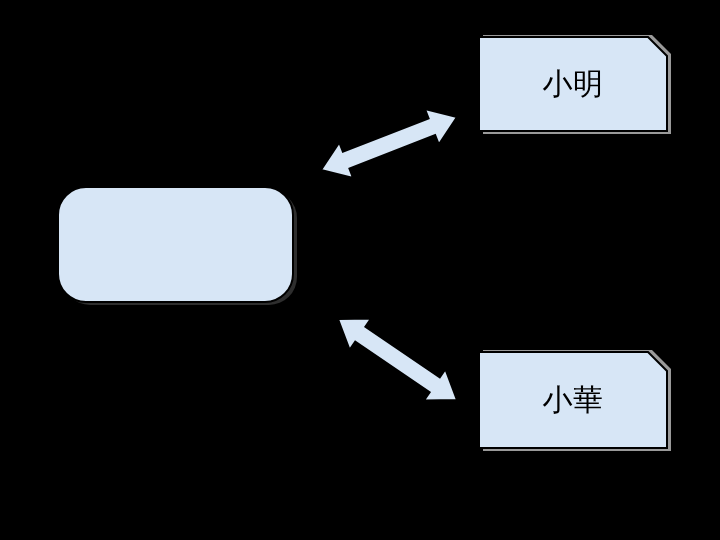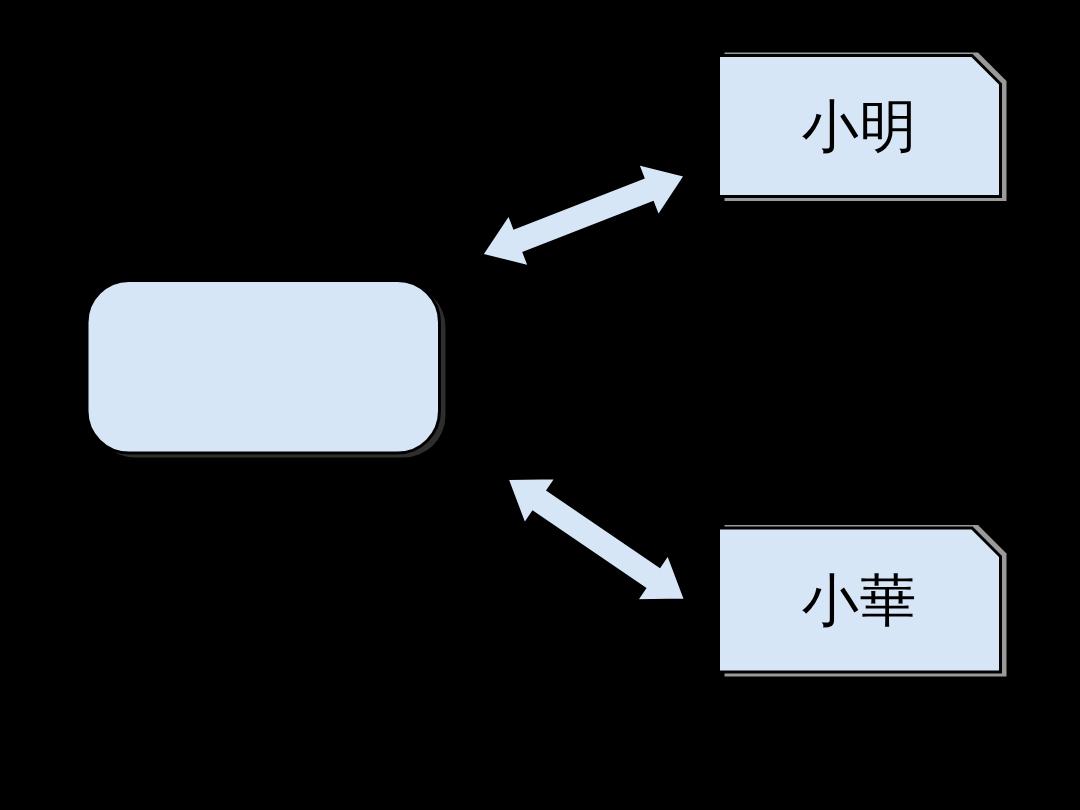--- a/index.html
+++ b/index.html
@@ -26,21 +26,21 @@
     stroke-linejoin: miter;
   }
   .card-shadow { fill: var(--card-shadow); stroke: none; }
   .server-shadow { fill: #666666; opacity: 0.45; stroke: none; }
   .node-label {
     position: absolute;
     display: flex;
     align-items: center;
     justify-content: center;
     color: var(--label-color);
-    font-size: 38px;
+    font-size: 30px;
     letter-spacing: 0.5px;
     pointer-events: none;
     white-space: nowrap;
   }
   .label-server { left: 58px;  top: 187px; width: 235px; height: 115px; }
   .label-xiaoming { left: 479px; top: 37px;  width: 188px; height: 94px; }
   .label-xiaohua  { left: 479px; top: 352px; width: 188px; height: 96px; text-align: center; }
 </style>
 </head>
 <body>

